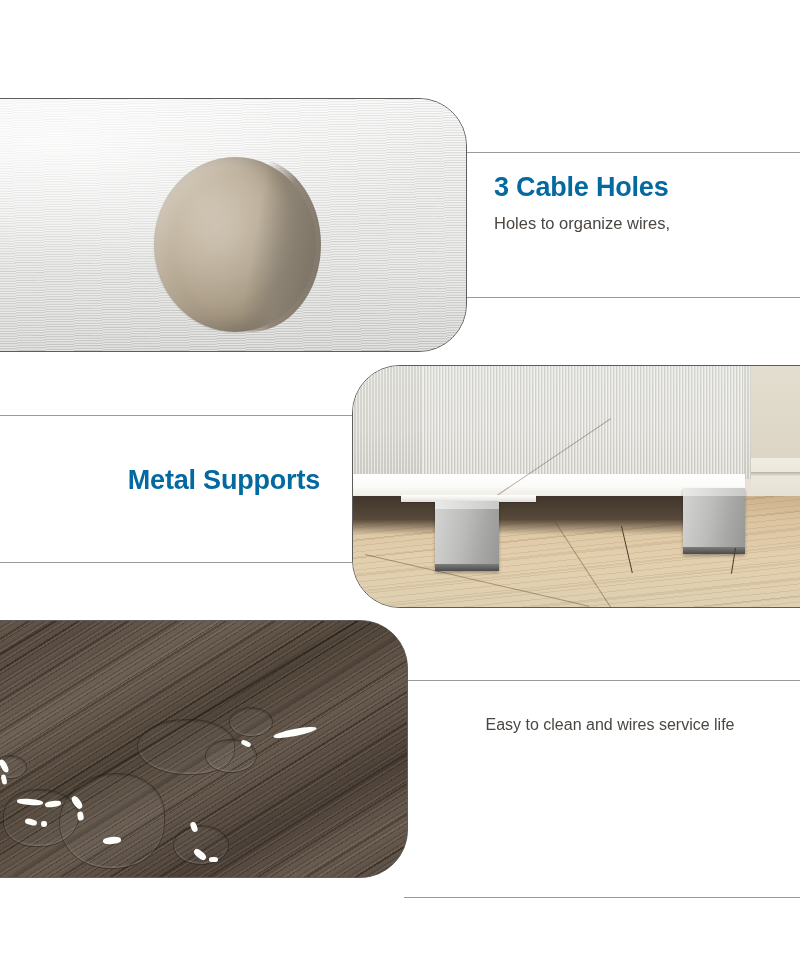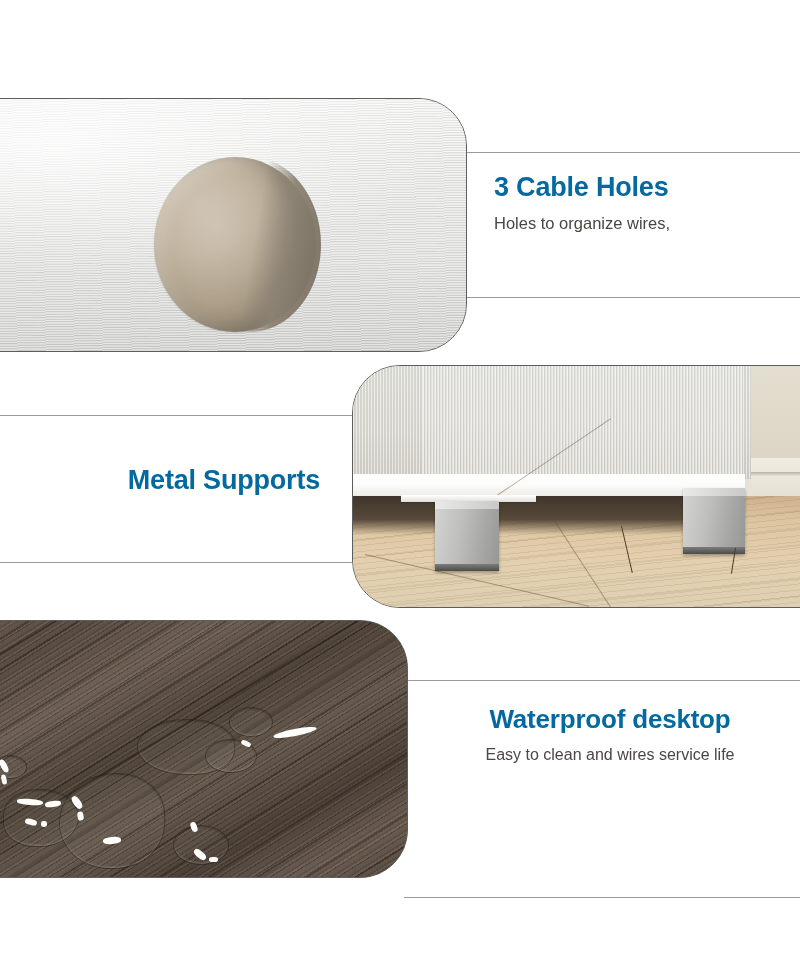--- a/index.html
+++ b/index.html
@@ -380,19 +380,18 @@
     </div>
   </div>
 
   <div class="feature-text" id="text-metal">
     <div class="feature-title">Metal Supports</div>
     <div class="feature-sub">
     </div>
   </div>
 
   <div class="feature-text" id="text-waterproof">
-    <div class="feature-title">Waterproof desktop</div>
     <div class="feature-sub">
       <div>Easy to clean and wires service life</div>
     </div>
   </div>
 
 </div>
 
 </body></html>

